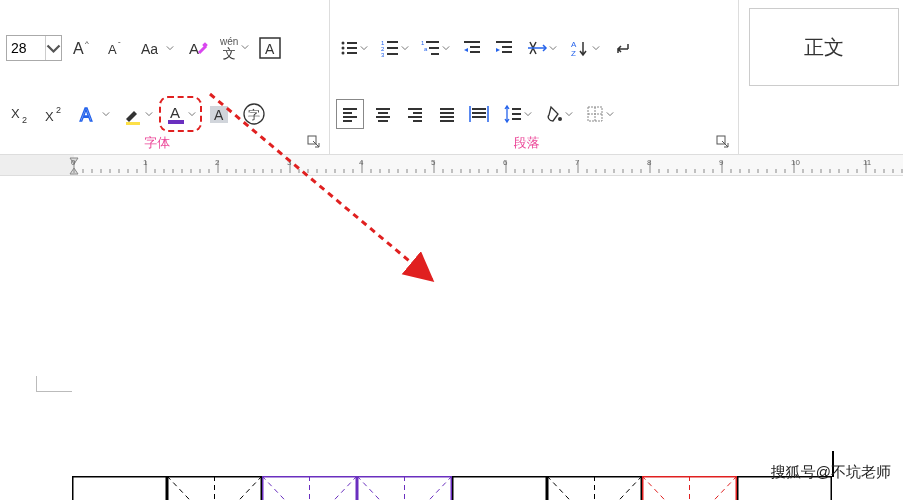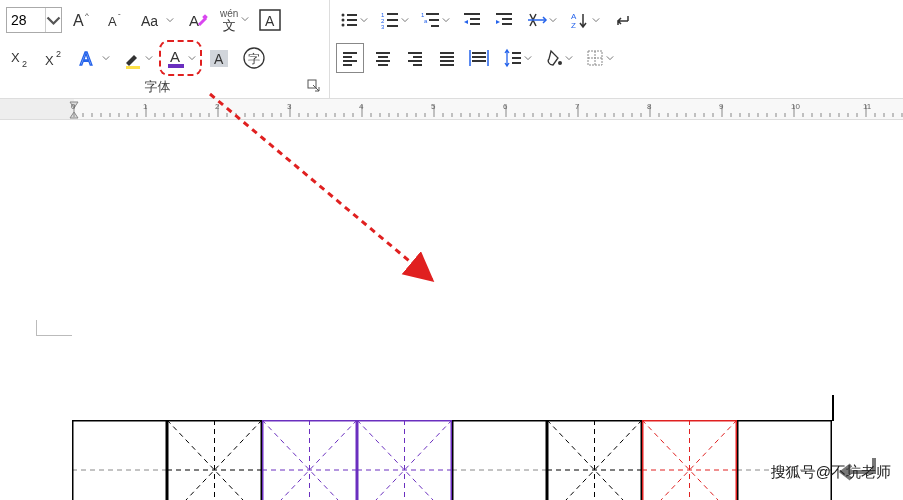--- a/index.html
+++ b/index.html
@@ -1,29 +1,29 @@
 <!DOCTYPE html>
 <html><head>
 <meta charset="utf-8">
 <style>
   * { box-sizing: border-box; margin: 0; padding: 0; }
   body { font-family: "Microsoft YaHei", Arial, sans-serif; font-size: 12px; background: #fff; color: #333; width: 903px; height: 500px; position: relative; overflow: hidden; }
   .ribbon { display: flex; background: #fff; }
   .group { border-right: 1px solid #ddd; padding: 4px 6px 2px 6px; display: flex; flex-direction: column; }
   .group:last-child { border-right: none; }
   .rows { display: flex; flex-direction: column; gap: 6px; }
-  .row { display: flex; align-items: center; gap: 6px; height: 32px; }
+  .row { display: flex; align-items: center; gap: 6px; height: 32px; margin-top: 28px; }
   .btn { height: 30px; min-width: 26px; display: inline-flex; align-items: center; justify-content: center; padding: 0 3px; position: relative; cursor: pointer; }
   .btn svg { display: block; }
   .dd { width: 8px; display: inline-flex; align-items: center; justify-content: center; margin-left: 1px; }
   .dd svg { width: 8px; height: 8px; }
   .fontsize { display: inline-flex; align-items: center; border: 1px solid #aaa; height: 26px; }
   .fontsize input { width: 38px; height: 24px; border: none; outline: none; font-size: 14px; padding: 0 4px; }
   .fontsize .ddBtn { width: 16px; height: 24px; display: flex; align-items: center; justify-content: center; border-left: 1px solid #ccc; }
-  .group-label { display: flex; justify-content: space-between; align-items: center; font-size: 13px; margin-top: 4px; padding: 0 2px; color: #404040; }
+  .group-label { display: flex; justify-content: space-between; align-items: center; font-size: 13px; margin-top: 4px; padding: 0 2px; color: #ec4899; }
   .launcher svg { width: 14px; height: 14px; }
   .styles { width: 150px; display: flex; align-items: center; justify-content: center; border: 1px solid #ccc; margin: 8px 4px 4px 10px; height: 78px; font-size: 20px; color: #333; }
   .ruler { height: 22px; background: #f8f8f8; border-top: 1px solid #ddd; border-bottom: 1px solid #ddd; position: relative; overflow: hidden; }
   .ruler-ticks { position: absolute; left: 0; top: 0; height: 22px; width: 100%; }
   .highlighted { outline: 2px dashed #e02020; outline-offset: 1px; border-radius: 6px; }
   .content { position: relative; width: 100%; height: 360px; }
   .watermark { position: absolute; right: 12px; bottom: 18px; font-size: 15px; color: #222; }
   .arrow-overlay { position: absolute; left: 0; top: 0; width: 903px; height: 500px; pointer-events: none; }
   .cells { position: absolute; left: 72px; top: 300px; width: 760px; height: 100px; }
   .cell { position: absolute; top: 0; width: 95px; height: 100px; }
@@ -329,22 +329,36 @@
               <line x1="10" y1="3" x2="10" y2="17" stroke="#888" stroke-dasharray="2 1"></line>
             </svg>
             <span class="dd">
               <svg viewBox="0 0 10 10">
                 <path d="M1 3 L5 7 L9 3" fill="none" stroke="#555"></path>
               </svg>
             </span>
           </div>
       </div>
     </div>
+    <div class="group-label">
+      <span style="flex:1;text-align:center">段落</span>
+      <span class="launcher">
+        <svg viewBox="0 0 14 14">
+            <rect x="1" y="1" width="8" height="8" fill="none" stroke="#555"></rect>
+            <path d="M6 6 L12 12 M12 8 V12 H8" fill="none" stroke="#555"></path>
+          </svg>
+      </span>
+    </div>
   </div>
 
+  <div>
+    <div class="styles">
+      <span>正文</span>
+    </div>
+  </div>
 </div>
 
 <div class="ruler">
   <svg class="ruler-ticks" viewBox="0 0 903 22" preserveAspectRatio="none">
     <rect x="0" y="0" width="74" height="22" fill="#eee"></rect>
     <g stroke="#888" stroke-width="1">
       
       
     </g>
     <g id="tickgroup"></g>

